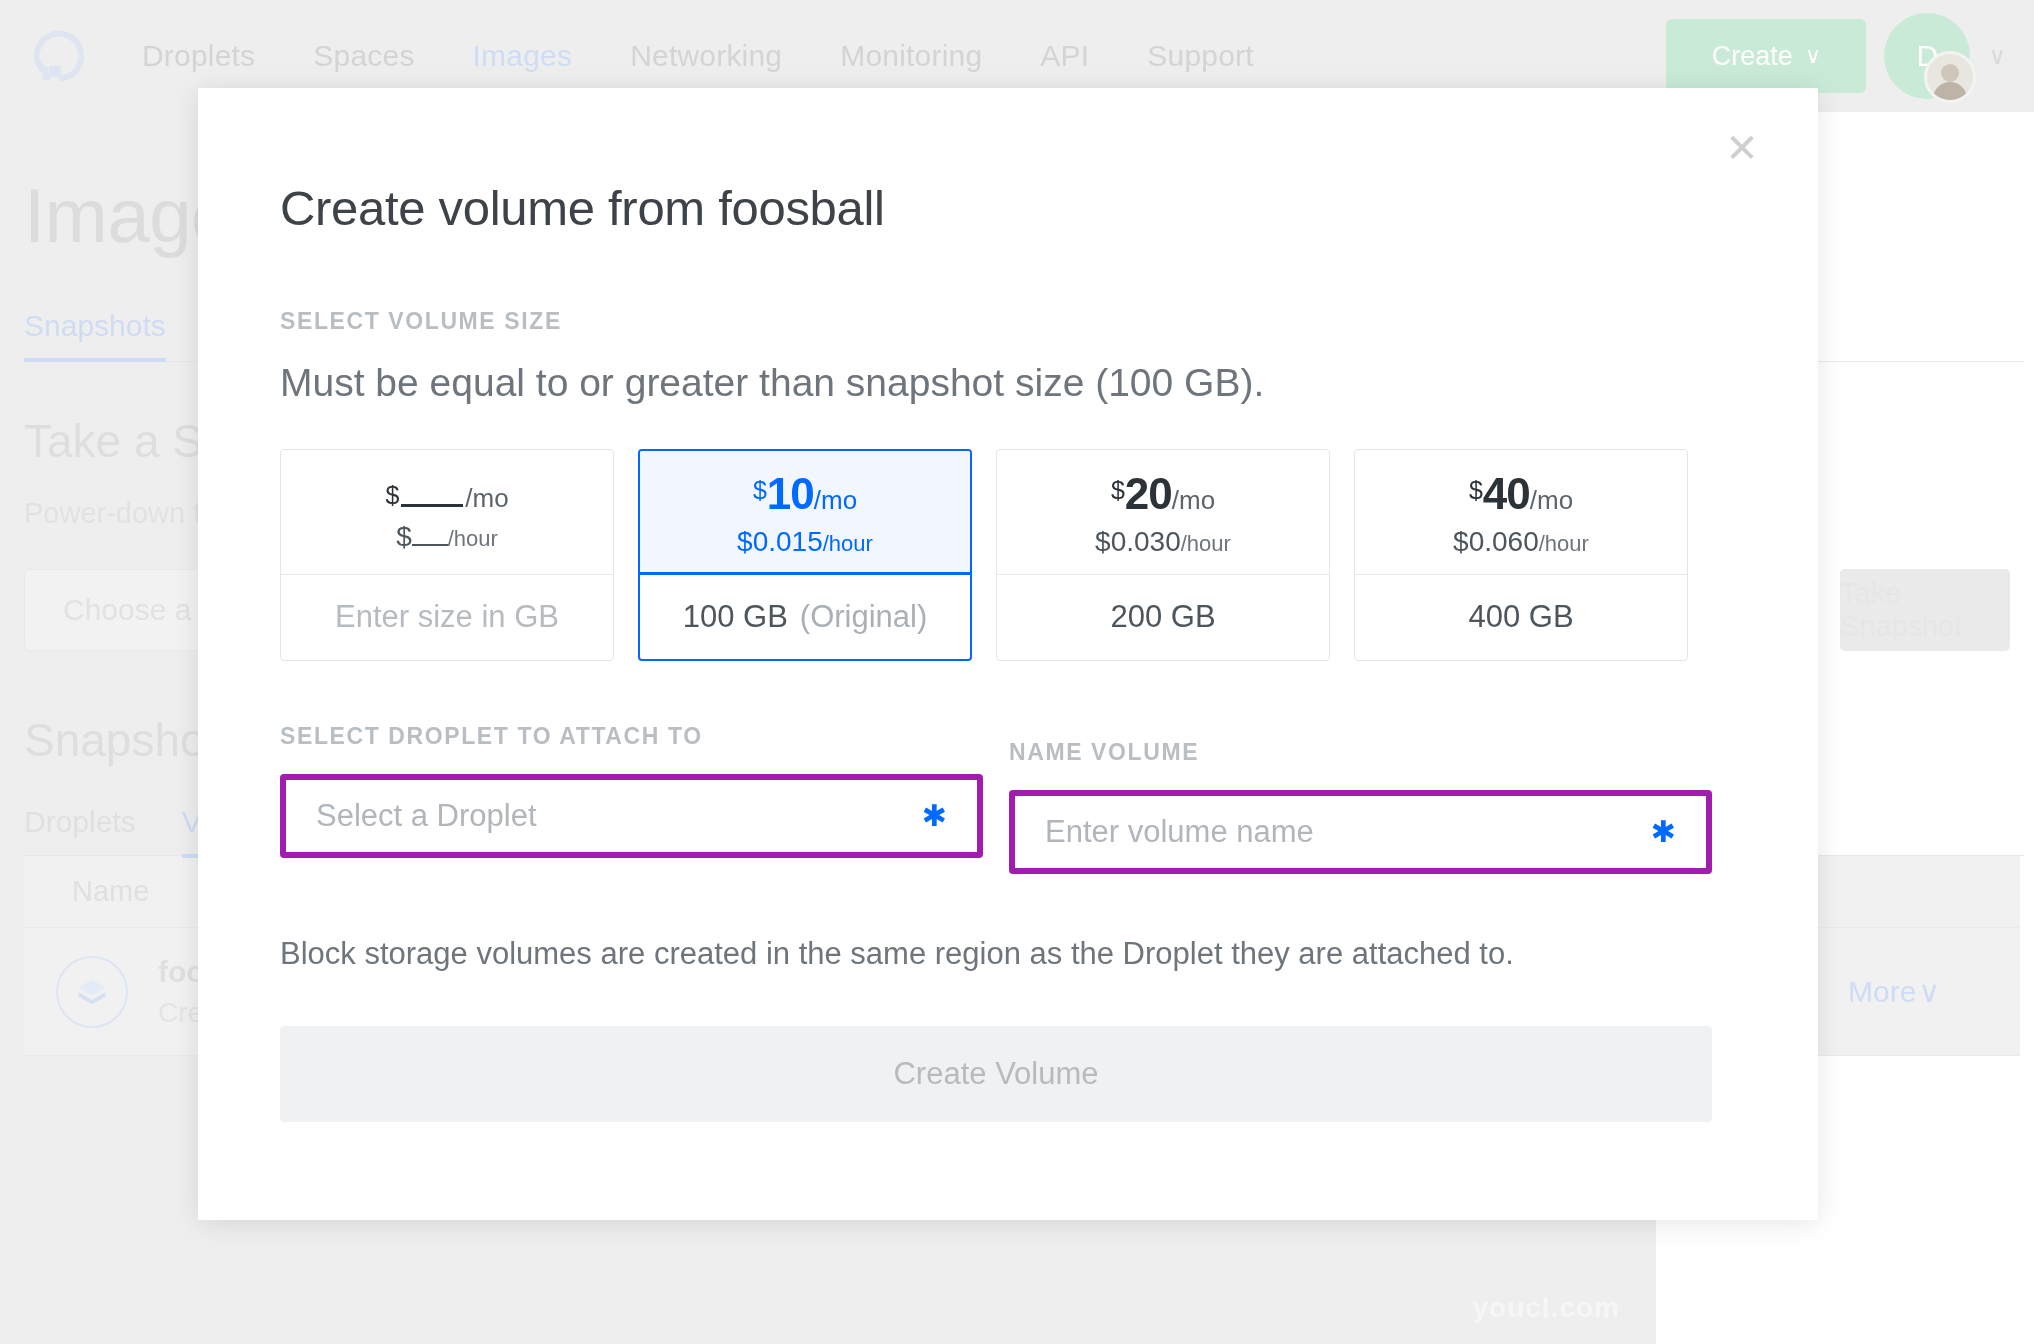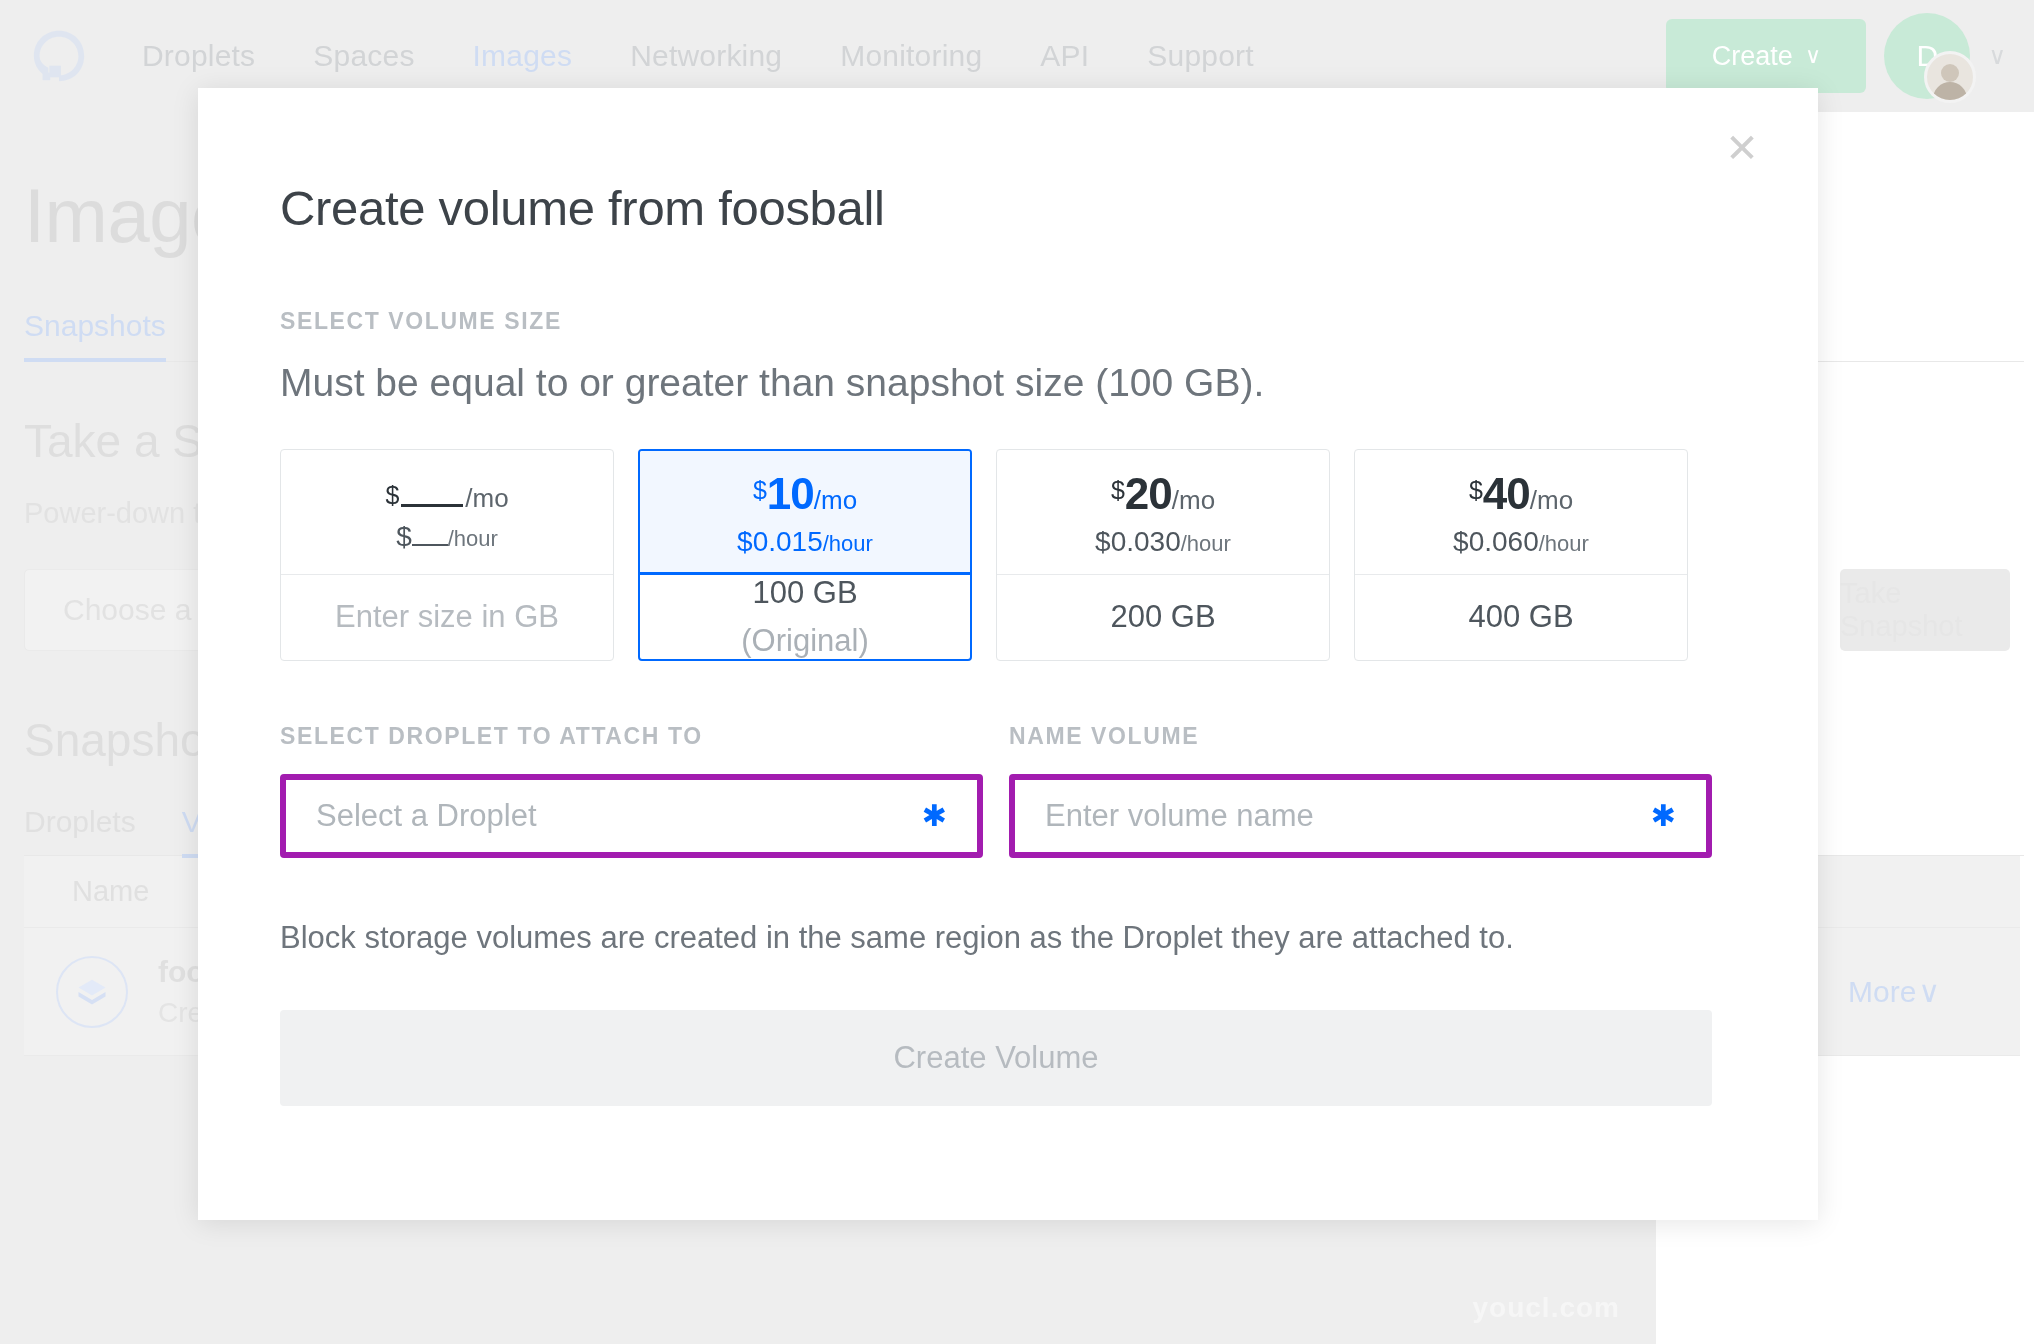--- a/index.html
+++ b/index.html
@@ -349,21 +349,21 @@
   .size-card .gb-area {
     height: 84px;
     display: flex;
     align-items: center;
     justify-content: center;
     border-top: 1px solid #e8eaec;
     font-size: 31px;
     color: #4e565d;
     gap: 12px;
   }
-  .size-card.selected .gb-area { border-top: none; flex-direction: column; }
+  .size-card.selected .gb-area { border-top: none; }
   .gb-area .muted { color: #aab0b6; }
   .gb-area .placeholder { color: #b6bbc0; }
 
   
   .form-row {
     display: flex;
     gap: 26px;
     margin-top: 62px;
   }
   .form-col { flex: 1 1 0; }
@@ -587,21 +587,21 @@
 
       <div class="form-row">
         <div class="form-col">
           <div class="section-label" style="margin-top:0">SELECT DROPLET TO ATTACH TO</div>
           <div class="field">
             <span class="ph">Select a Droplet</span>
             <span class="req">✱</span>
           </div>
         </div>
         <div class="form-col">
-          <div class="section-label" style="margin-top:0">NAME VOLUME</div>
+          <div class="section-label" style="margin-top:16px">NAME VOLUME</div>
           <div class="field">
             <span class="ph">Enter volume name</span>
             <span class="req">✱</span>
           </div>
         </div>
       </div>
 
       <div class="note">Block storage volumes are created in the same region as the Droplet they are attached to.</div>
 
       <button class="create-volume-btn">Create Volume</button>

